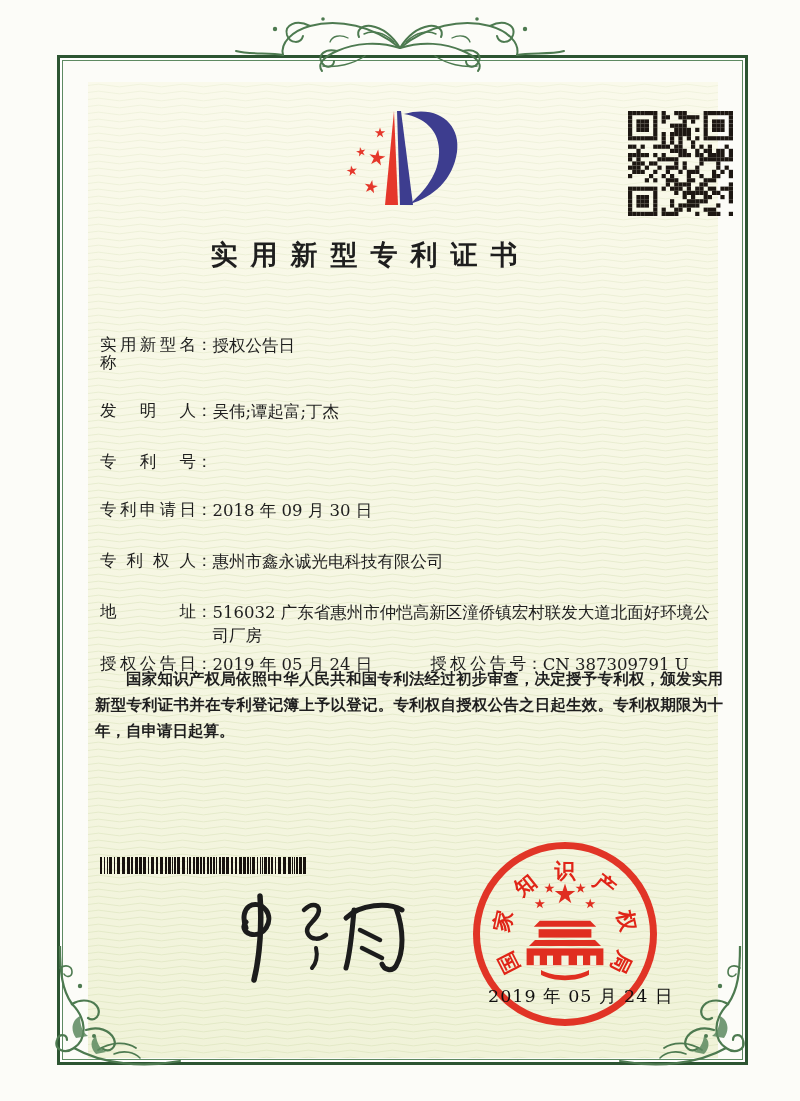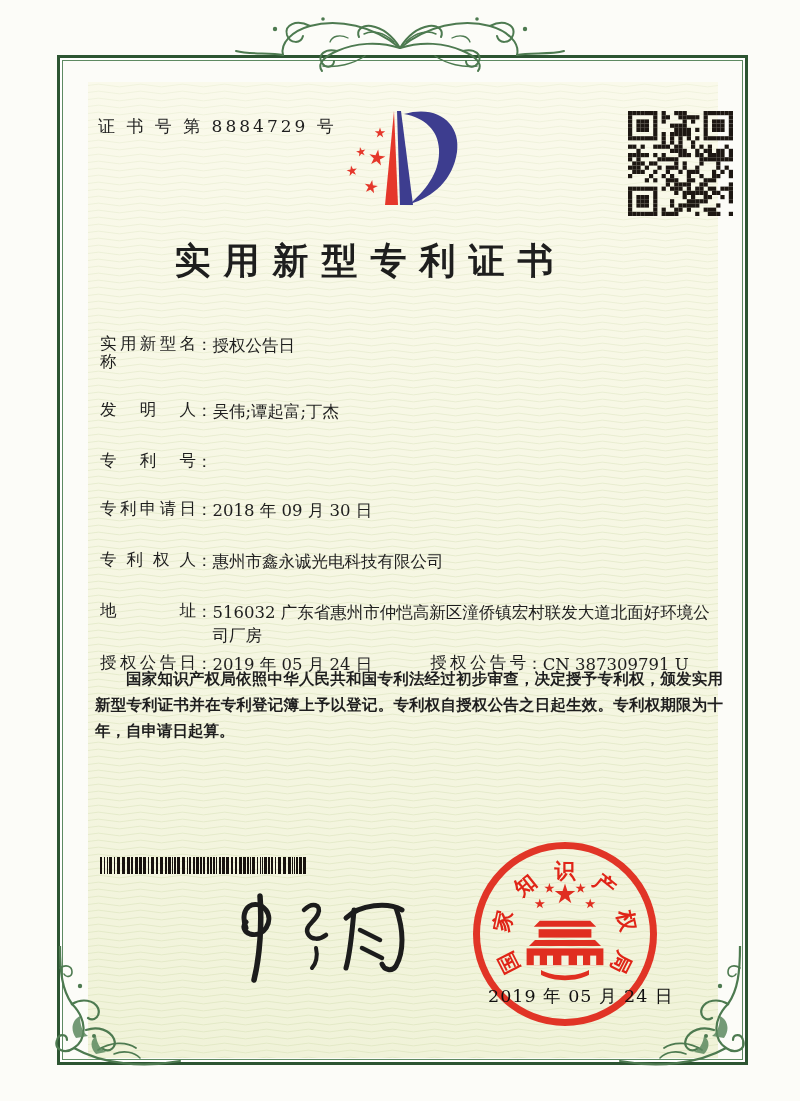--- a/index.html
+++ b/index.html
@@ -23,25 +23,25 @@
   .orn-br{left:618px;top:946px;transform:scaleX(-1);}
 
   
   .cert-number{position:absolute;left:98px;top:115px;font-size:17px;letter-spacing:3px;}
 
   .logo{position:absolute;left:338px;top:97px;width:124px;height:126px;}
 
   .qr{position:absolute;left:628px;top:111px;width:105px;height:105px;}
 
   .title{position:absolute;left:0;top:237px;width:728px;text-align:center;
-         font-size:36px;font-weight:bold;letter-spacing:13px;text-indent:13px;}
+         font-size:27px;font-weight:bold;letter-spacing:13px;text-indent:13px;}
 
   .fields{position:absolute;left:100px;top:336px;width:622px;font-size:16.5px;line-height:18px;}
   .frow{margin-bottom:30px;display:flex;align-items:flex-start;}
-  .flabel{display:inline-block;width:96px;text-align:justify;text-align-last:justify;flex:0 0 96px;font-family:Liberation Mono, monospace;}
+  .flabel{display:inline-block;width:96px;text-align:justify;text-align-last:justify;flex:0 0 96px;}
   .fcolon{flex:0 0 14px;}
   .fvalue{display:inline-block;max-width:505px;line-height:23px;margin-top:-2px;}
   .frow-addr{margin-bottom:8px;}
   .frow-dual{display:flex;margin-bottom:0;}
   .fpair{display:flex;}
   .fpair2{margin-left:58px;}
 
   .paras{position:absolute;left:95px;top:666px;width:628px;font-size:15.5px;line-height:26px;
          text-align:justify;font-weight:bold;}
   .paras p{margin:0;text-indent:2em;}
@@ -136,21 +136,20 @@
       <path d="M64,108 C74,104 84,106 90,112" stroke-width="1.6"></path>
       <circle cx="30" cy="40" r="2.2" fill="#4d7a50" stroke="none"></circle>
       <circle cx="44" cy="90" r="2" fill="#4d7a50" stroke="none"></circle>
     </g>
     <g fill="#5d8a60" opacity="0.85">
       <path d="M26,92 C20,84 22,74 30,70 C30,78 32,86 38,90 Z"></path>
       <path d="M46,108 C40,102 40,94 46,90 C47,97 50,103 56,106 Z"></path>
     </g>
   </svg>
 
-  <div class="cert-number">证 书 号 第 8884729 号</div>
 
   <svg class="logo" viewBox="0 0 124 126">
     <g fill="#e5372b">
       <path d="M0,-1 L0.224,-0.309 0.951,-0.309 0.363,0.118 0.588,0.809 0,0.382 -0.588,0.809 -0.363,0.118 -0.951,-0.309 -0.224,-0.309 Z" transform="translate(42,36) scale(5.5)"></path>
       <path d="M0,-1 L0.224,-0.309 0.951,-0.309 0.363,0.118 0.588,0.809 0,0.382 -0.588,0.809 -0.363,0.118 -0.951,-0.309 -0.224,-0.309 Z" transform="translate(23,55) scale(5) rotate(-12)"></path>
       <path d="M0,-1 L0.224,-0.309 0.951,-0.309 0.363,0.118 0.588,0.809 0,0.382 -0.588,0.809 -0.363,0.118 -0.951,-0.309 -0.224,-0.309 Z" transform="translate(39,61) scale(8.5) rotate(8)"></path>
       <path d="M0,-1 L0.224,-0.309 0.951,-0.309 0.363,0.118 0.588,0.809 0,0.382 -0.588,0.809 -0.363,0.118 -0.951,-0.309 -0.224,-0.309 Z" transform="translate(14,74) scale(5.5) rotate(-10)"></path>
       <path d="M0,-1 L0.224,-0.309 0.951,-0.309 0.363,0.118 0.588,0.809 0,0.382 -0.588,0.809 -0.363,0.118 -0.951,-0.309 -0.224,-0.309 Z" transform="translate(33,90) scale(7) rotate(10)"></path>
     </g>
     <path fill="#e5372b" d="M56,14 L47,108 L60,108 Z"></path>

